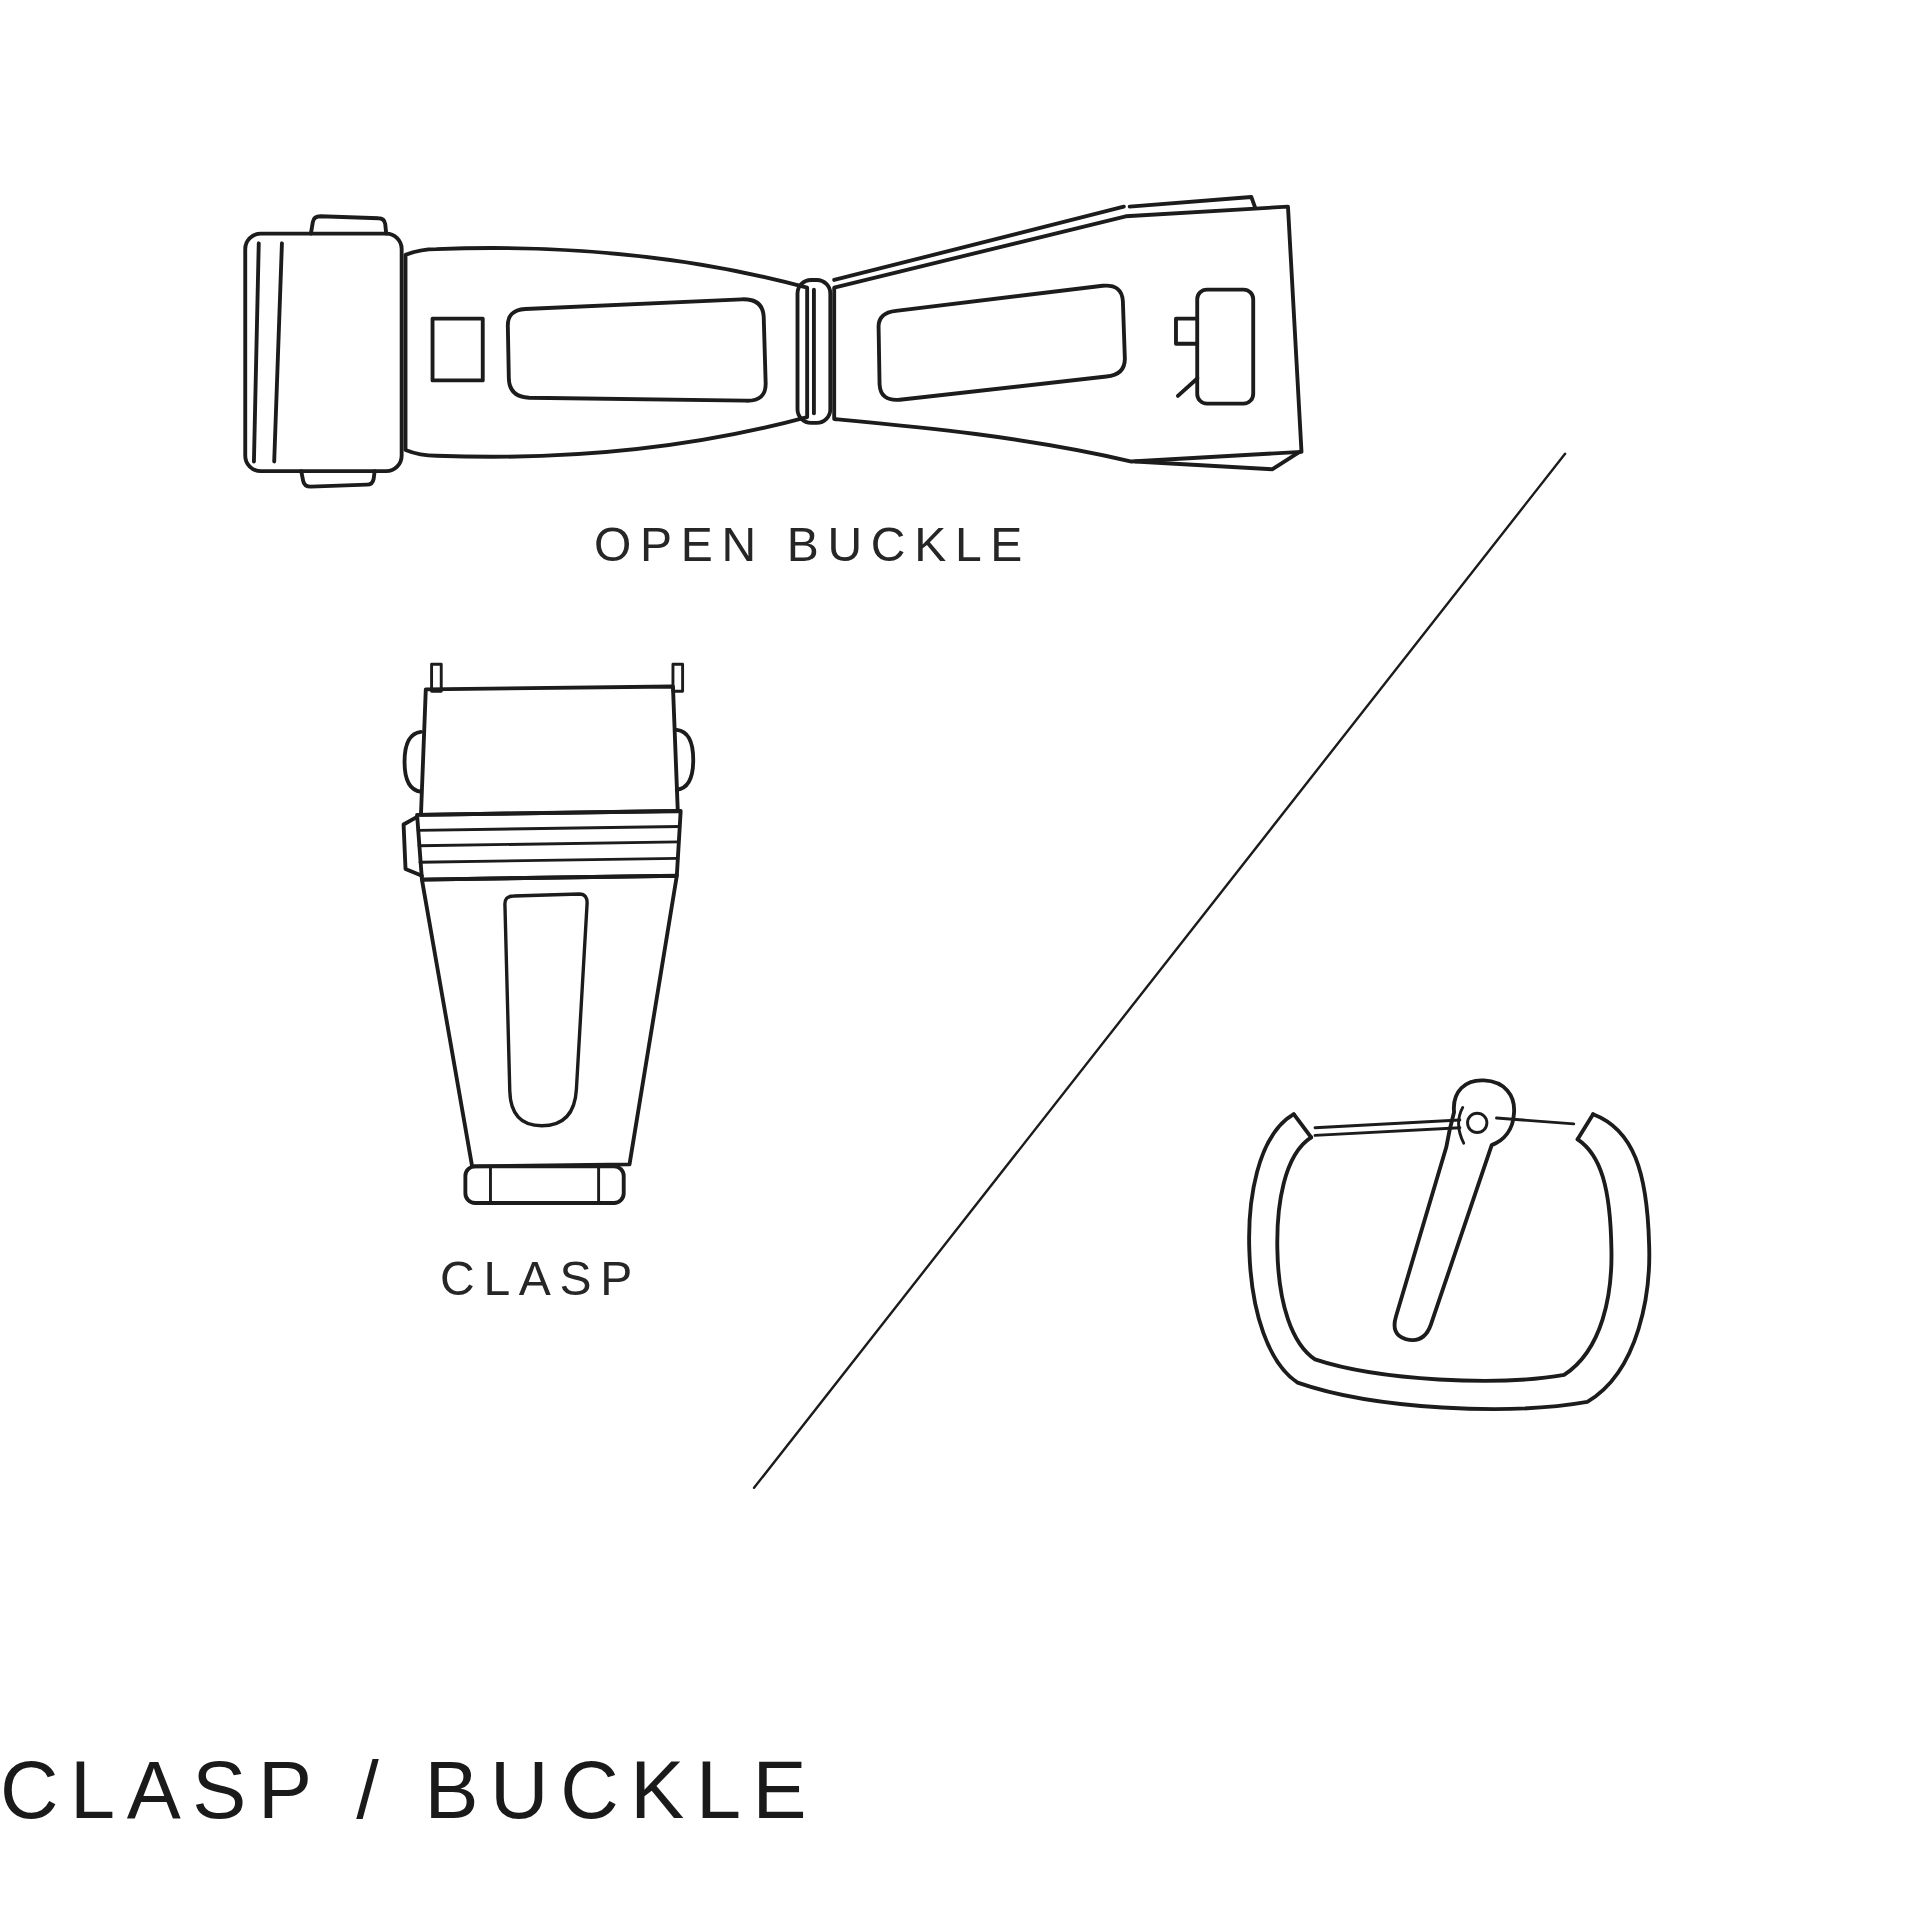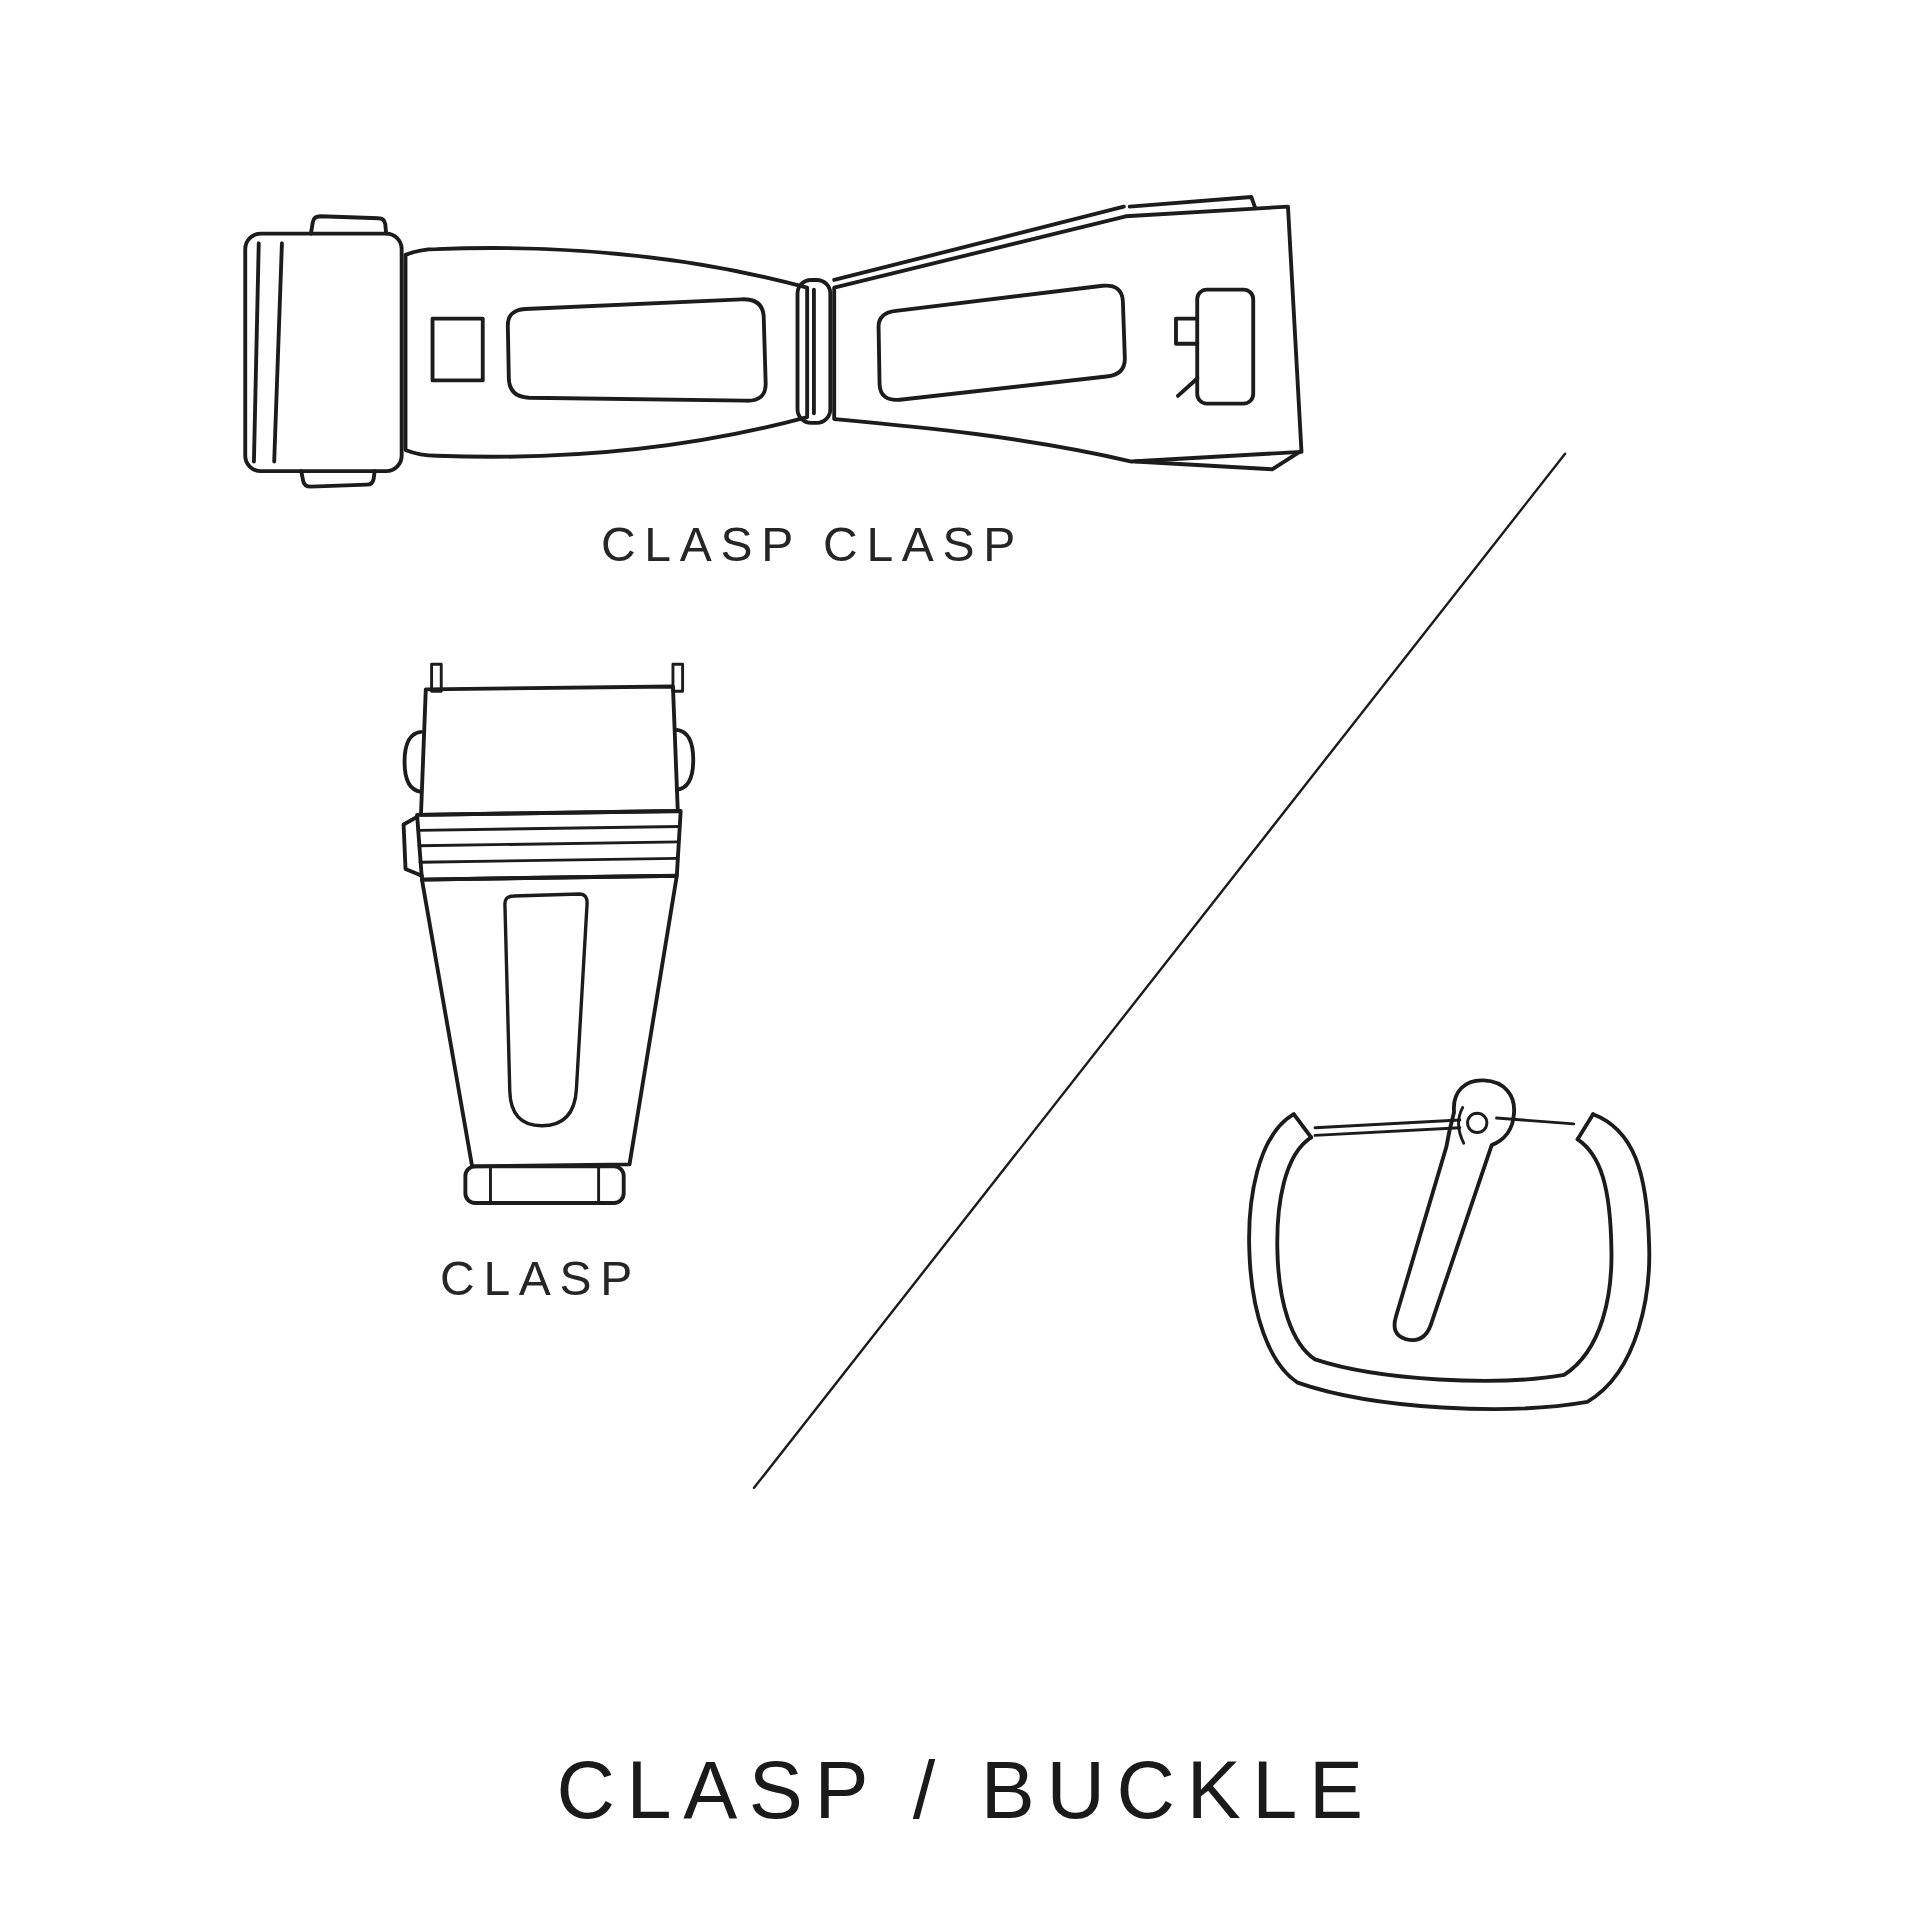--- a/index.html
+++ b/index.html
@@ -29,21 +29,21 @@
     text-align: center;
     white-space: nowrap;
   }
   .caption.open-clasp { top: 517px; left: 523px; width: 579px; }
   .caption.closed     { top: 1251px; left: 299px; width: 483px; }
   .title {
     position: absolute;
     top: 1744px;
     left: 0;
     width: 1931px;
-    text-align: center;
+    text-align: left;
     color: #1a1a1a;
     font-size: 81px;
     letter-spacing: 11.6px;
     white-space: nowrap;
   }
 </style>
 </head>
 <body>
 
 <div class="canvas">
@@ -117,20 +117,20 @@
       <path d="M 1362 1168 L 1512 1160" stroke-width="3"></path>
       <path d="M 1362 1176 L 1512 1168" stroke-width="3"></path>
       <path d="M 1550 1158 L 1630 1164" stroke-width="3"></path>
       <circle cx="1530" cy="1163" r="10" stroke-width="3"></circle>
 
       <path d="M 1506 1152 C 1504 1130 1518 1118 1537 1119 C 1558 1120 1570 1134 1568 1154 C 1567 1170 1558 1181 1545 1186 L 1482 1372 Q 1475 1392 1456 1387 Q 1440 1382 1446 1363 L 1498 1188 C 1500 1176 1503 1163 1506 1152 Z"></path>
       <path d="M 1516 1184 C 1509 1170 1509 1158 1515 1147" stroke-width="3"></path>
     </g>
   </svg>
 
-  <div class="caption open-clasp">CLASP CLASP</div>
+  <div class="caption open-clasp">OPEN BUCKLE</div>
 
   <div class="caption closed">CLASP</div>
 
   <div class="title">CLASP / BUCKLE</div>
 
 </div>
 
 
 </body></html>

